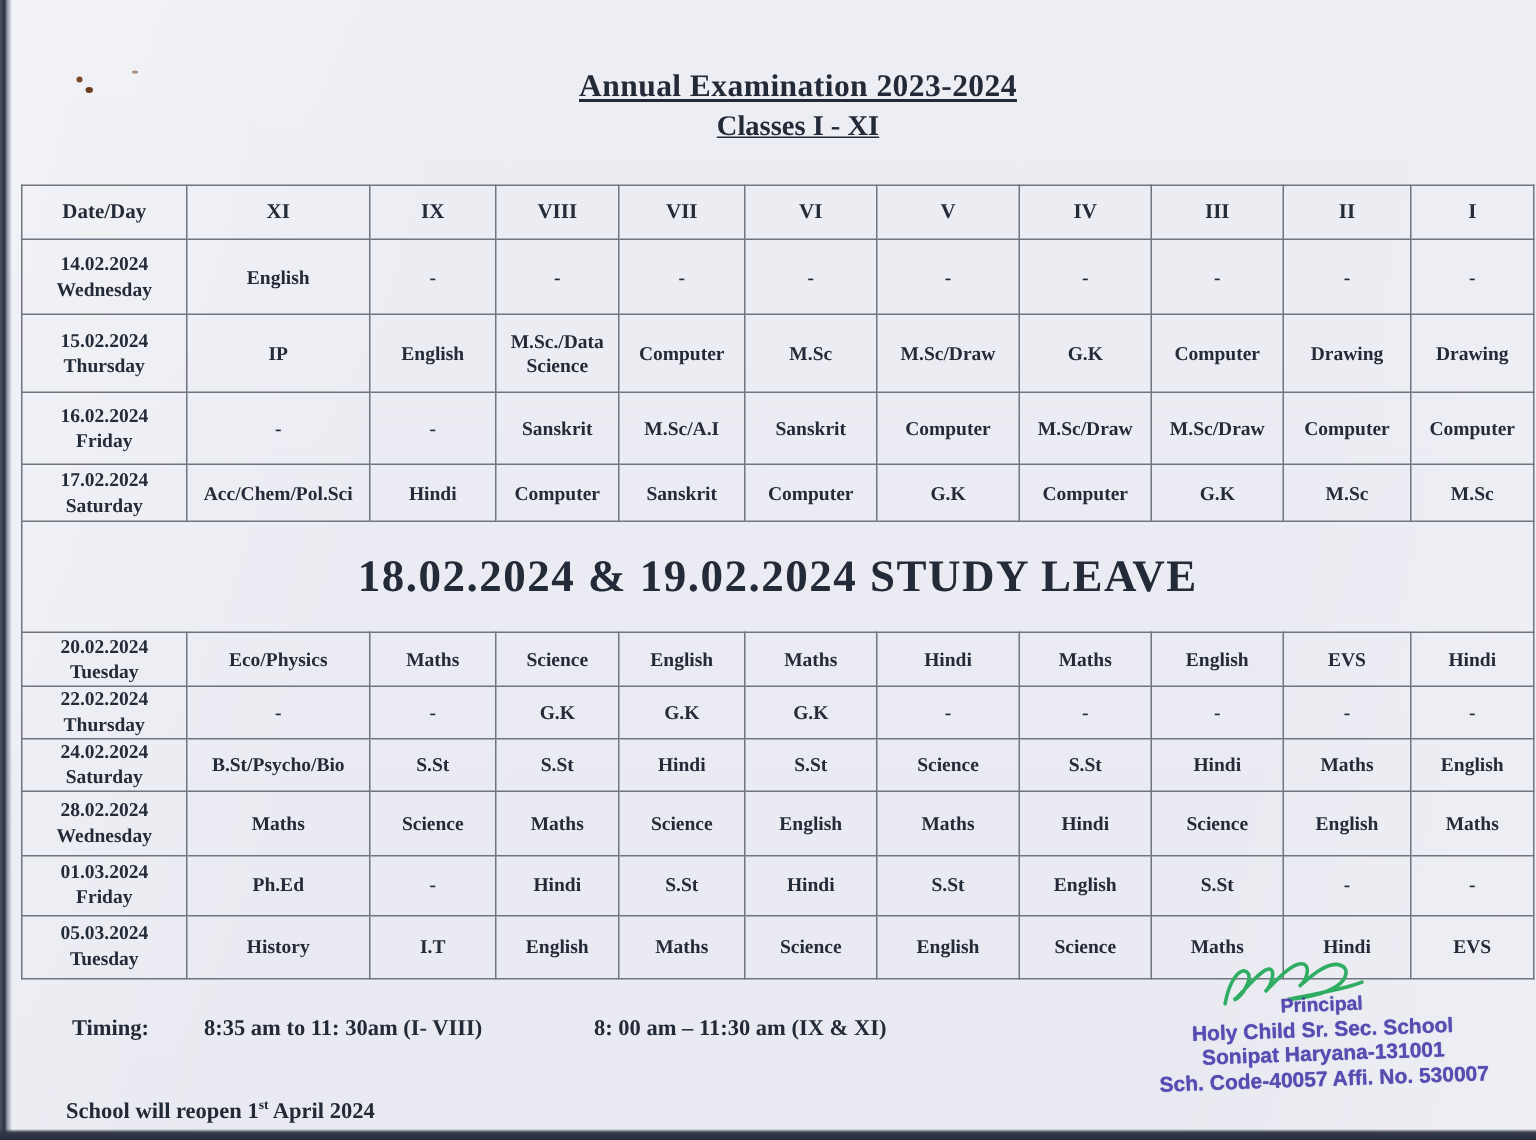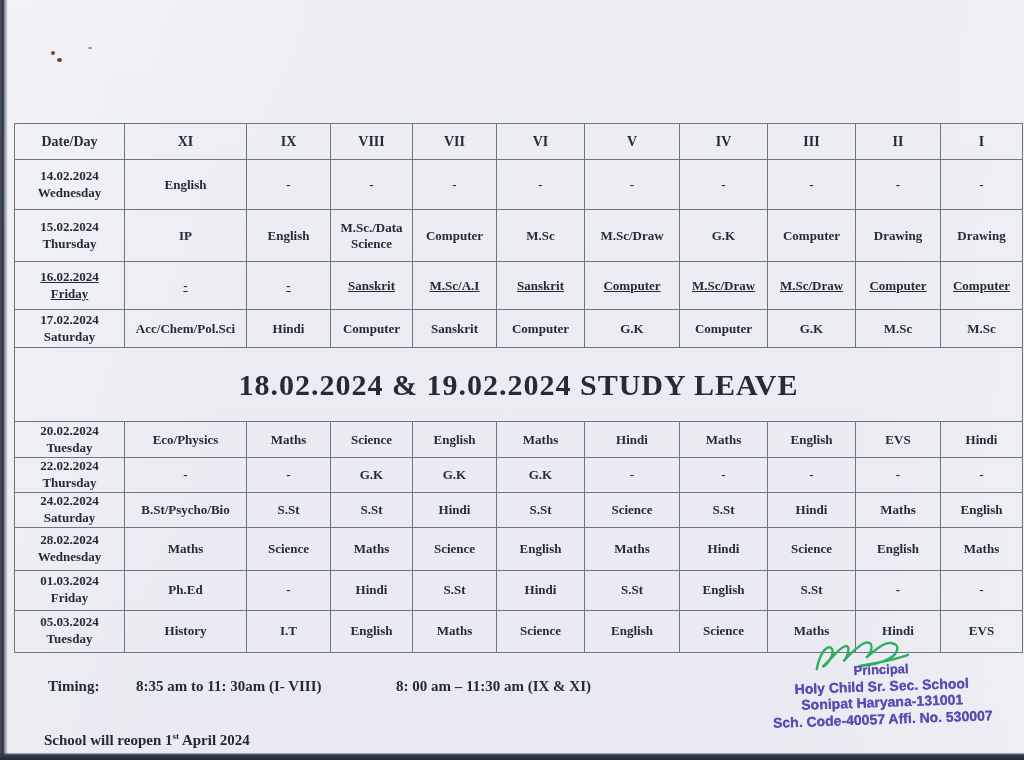--- a/index.html
+++ b/index.html
@@ -52,20 +52,24 @@
 <body>
 
 <div class="page">
 
   <div class="edge-left"></div>
   <div class="edge-bottom"></div>
   <div class="speck sp1"></div>
   <div class="speck sp2"></div>
   <div class="speck sp3"></div>
 
+  <div class="title">
+    <div class="t1">Annual Examination 2023-2024</div>
+    <div class="t2">Classes I - XI</div>
+  </div>
 
   <table class="exam">
     <colgroup>
       <col style="width:110px">
         <col style="width:122px">
         <col style="width:84px">
         <col style="width:82px">
       <col style="width:84px">
         <col style="width:88px">
         <col style="width:95px">
@@ -115,21 +119,21 @@
           <td>English</td>
           <td>M.Sc./Data Science</td>
           <td>Computer</td>
           <td>M.Sc</td>
           <td>M.Sc/Draw</td>
           <td>G.K</td>
           <td>Computer</td>
           <td>Drawing</td>
           <td>Drawing</td>
         </tr>
-        <tr style="height: 48px; text-decoration: underline;">
+        <tr style="height: 48px;">
           <td class="datecell">
             <div>16.02.2024</div>
             <div>Friday</div>
           </td>
           <td>-</td>
           <td>-</td>
           <td>Sanskrit</td>
           <td>M.Sc/A.I</td>
           <td>Sanskrit</td>
           <td>Computer</td>

